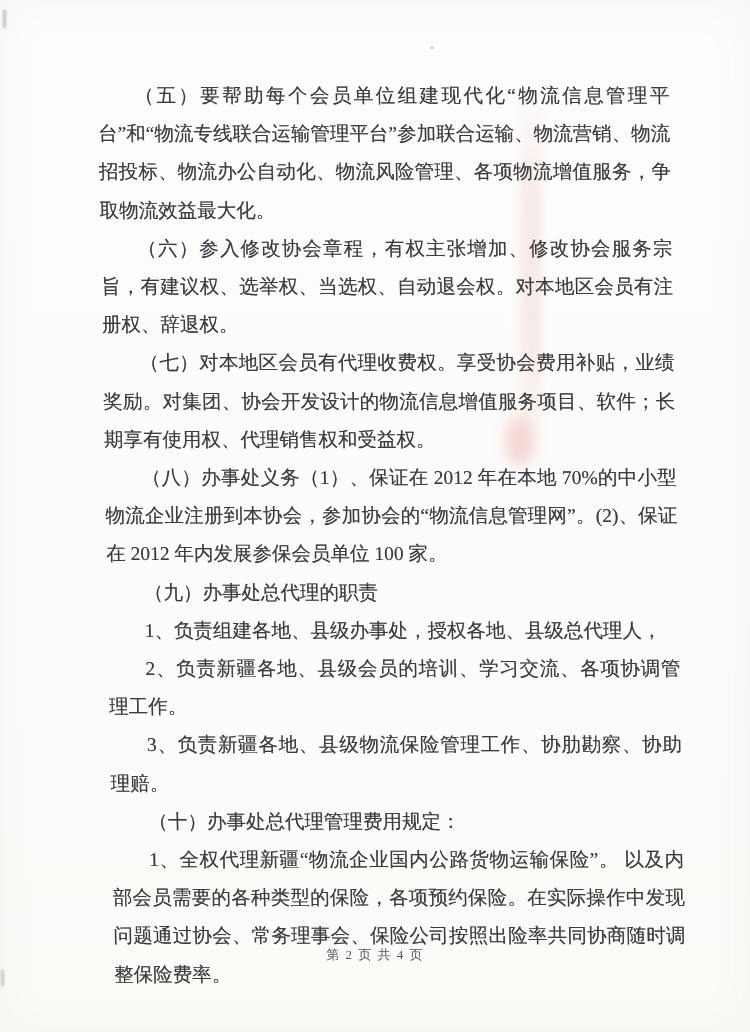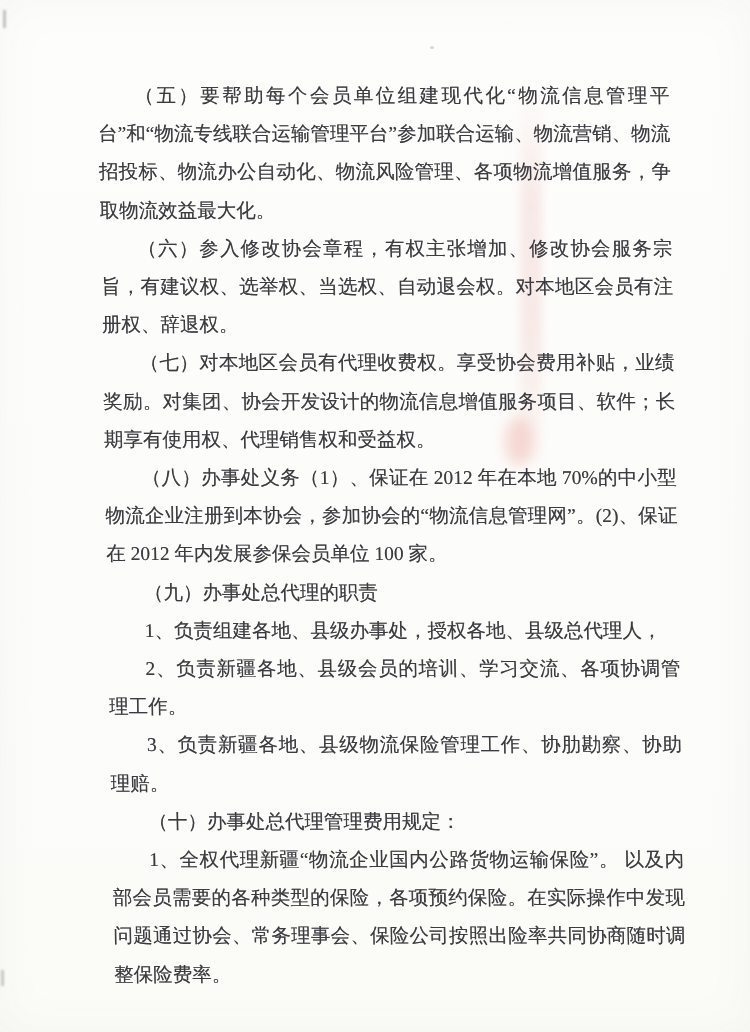--- a/index.html
+++ b/index.html
@@ -120,14 +120,15 @@
     <p>（七）对本地区会员有代理收费权。享受协会费用补贴，业绩奖励。对集团、协会开发设计的物流信息增值服务项目、软件；长期享有使用权、代理销售权和受益权。</p>
     <p>（八）办事处义务（1）、保证在 2012 年在本地 70%的中小型物流企业注册到本协会，参加协会的“物流信息管理网”。(2)、保证在 2012 年内发展参保会员单位 100 家。</p>
     <p>（九）办事处总代理的职责</p>
     <p>1、负责组建各地、县级办事处，授权各地、县级总代理人，</p>
     <p>2、负责新疆各地、县级会员的培训、学习交流、各项协调管理工作。</p>
     <p>3、负责新疆各地、县级物流保险管理工作、协肋勘察、协助理赔。</p>
     <p>（十）办事处总代理管理费用规定：</p>
     <p>1、全权代理新疆“物流企业国内公路货物运输保险”。 以及内部会员需要的各种类型的保险，各项预约保险。在实际操作中发现问题通过协会、常务理事会、保险公司按照出险率共同协商随时调整保险费率。</p>
   </div>
 
+  <div class="page-footer">第 2 页 共 4 页</div>
 
 </div>
 
 </body></html>

